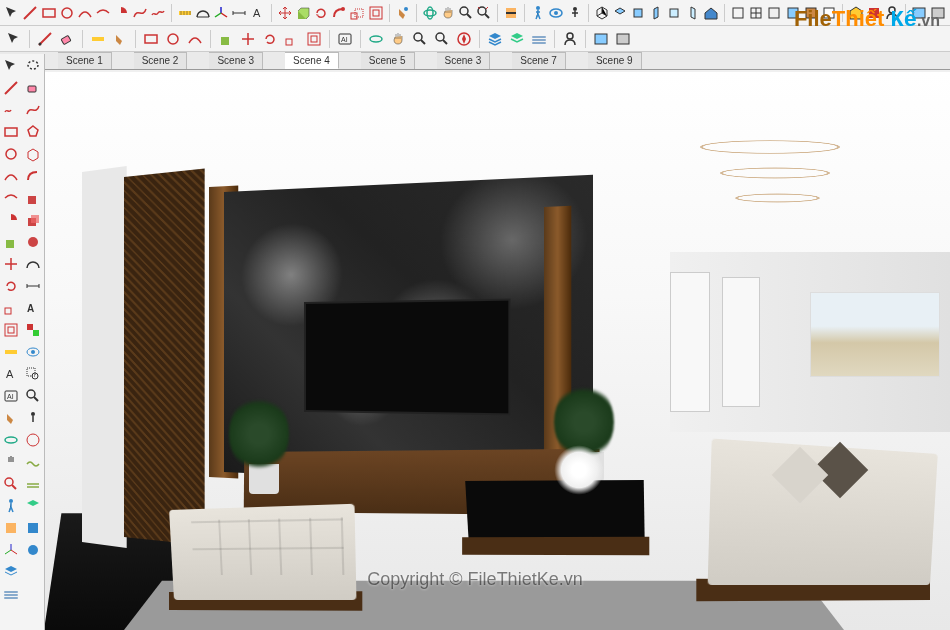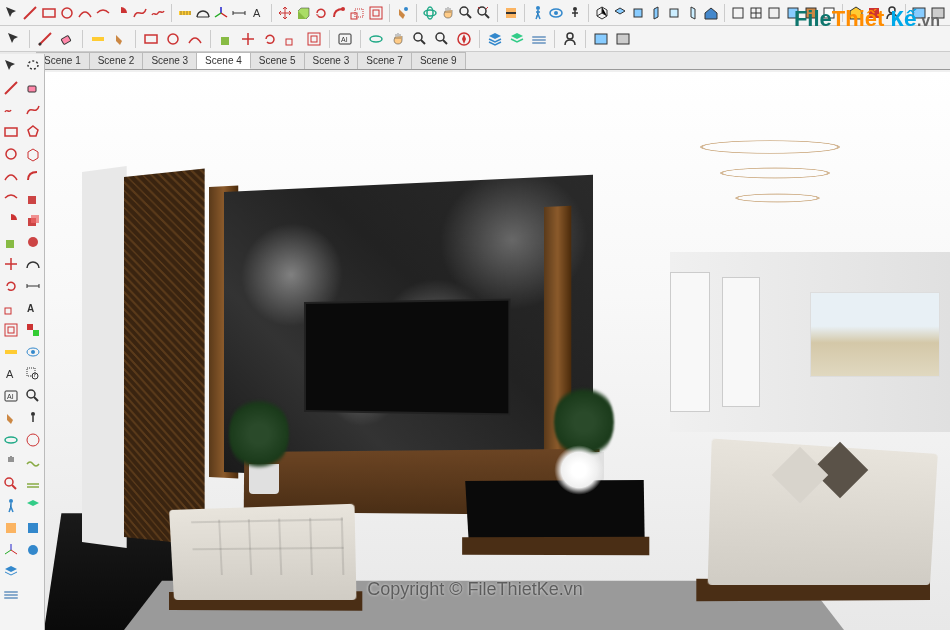--- a/index.html
+++ b/index.html
@@ -7,41 +7,41 @@
 
 
 .toolbar-row { display: flex; align-items: center; height: 26px; background: #f4f4f4; border-bottom: 1px solid #ccc; padding: 0 4px; gap: 2px; }
 .toolbar-row .sep { width: 1px; height: 18px; background: #ccc; margin: 0 3px; }
 
 .tb-btn { width: 20px; height: 20px; display: flex; align-items: center; justify-content: center; cursor: pointer; border-radius: 2px; }
 .tb-btn svg { width: 16px; height: 16px; }
 
 
 .scene-tabs { display: flex; height: 18px; background: #eaeaea; border-bottom: 1px solid #999; padding-left: 36px; font-size: 10px; }
-.scene-tab { padding: 2px 8px; border-right: 1px solid #bbb; cursor: pointer; color: #333; background: #e4e4e4; border-top: 1px solid #bbb; }
+.scene-tab { padding: 2px 8px; border-right: 1px solid #bbb; cursor: pointer; color: #333; background: #e4e4e4; border-top: 1px solid #bbb; margin-left: 22px; }
 .scene-tab.active { background: #fff; border-bottom: 1px solid #fff; position: relative; top: 0px; }
 
 
 .left-panel { position: absolute; left: 0; top: 54px; display: flex; height: calc(100% - 54px); background: #f4f4f4; border-right: 1px solid #bbb; z-index: 10; }
 .left-col { width: 22px; display: flex; flex-direction: column; gap: 2px; padding: 2px 1px; }
 .lb { width: 20px; height: 20px; display: flex; align-items: center; justify-content: center; cursor: pointer; border-radius: 2px; }
 .lb svg { width: 16px; height: 16px; }
 
 
 .viewport { position: absolute; left: 44px; top: 72px; right: 0; bottom: 0; background: #fff; overflow: hidden; }
 .perspective-label { position: absolute; left: 4px; top: 2px; font-size: 9px; color: #555; line-height: 1.2; }
 
 
 .logo { position: absolute; right: 10px; top: 6px; font-size: 22px; font-weight: bold; font-family: Arial; z-index: 50; }
-.logo .f1 { color: #0f766e; }
+.logo .f1 { color: #a16207; }
 .logo .f2 { color: #ff8c00; margin-top: 20px; }
 .logo .f3 { color: #00a8e8; font-family: Liberation Mono, monospace; }
 .logo .vn { font-size: 16px; color: #666; }
 
-.copyright { position: absolute; left: 50%; bottom: 30px; transform: translateX(-50%); font-size: 18px; color: rgba(0,0,0,0.5); font-weight: 500; z-index: 40; text-shadow: 0 0 3px rgba(255,255,255,0.7); }
+.copyright { position: absolute; left: 50%; bottom: 40px; transform: translateX(-50%); font-size: 18px; color: rgba(0,0,0,0.5); font-weight: 500; z-index: 40; text-shadow: 0 0 3px rgba(255,255,255,0.7); }
 
 
 .scene { width: 100%; height: 100%; position: relative; background: linear-gradient(180deg, #fff 0%, #f8f8f8 40%, #e8e8e8 100%); }
 
 
 .rings { position: absolute; right: 180px; top: 55px; }
 .ring { position: absolute; border: 3px solid #d4b896; border-radius: 50%; background: transparent; }
 
 
 .marble-wall { position: absolute; left: 180px; top: 120px; width: 340px; height: 280px;

